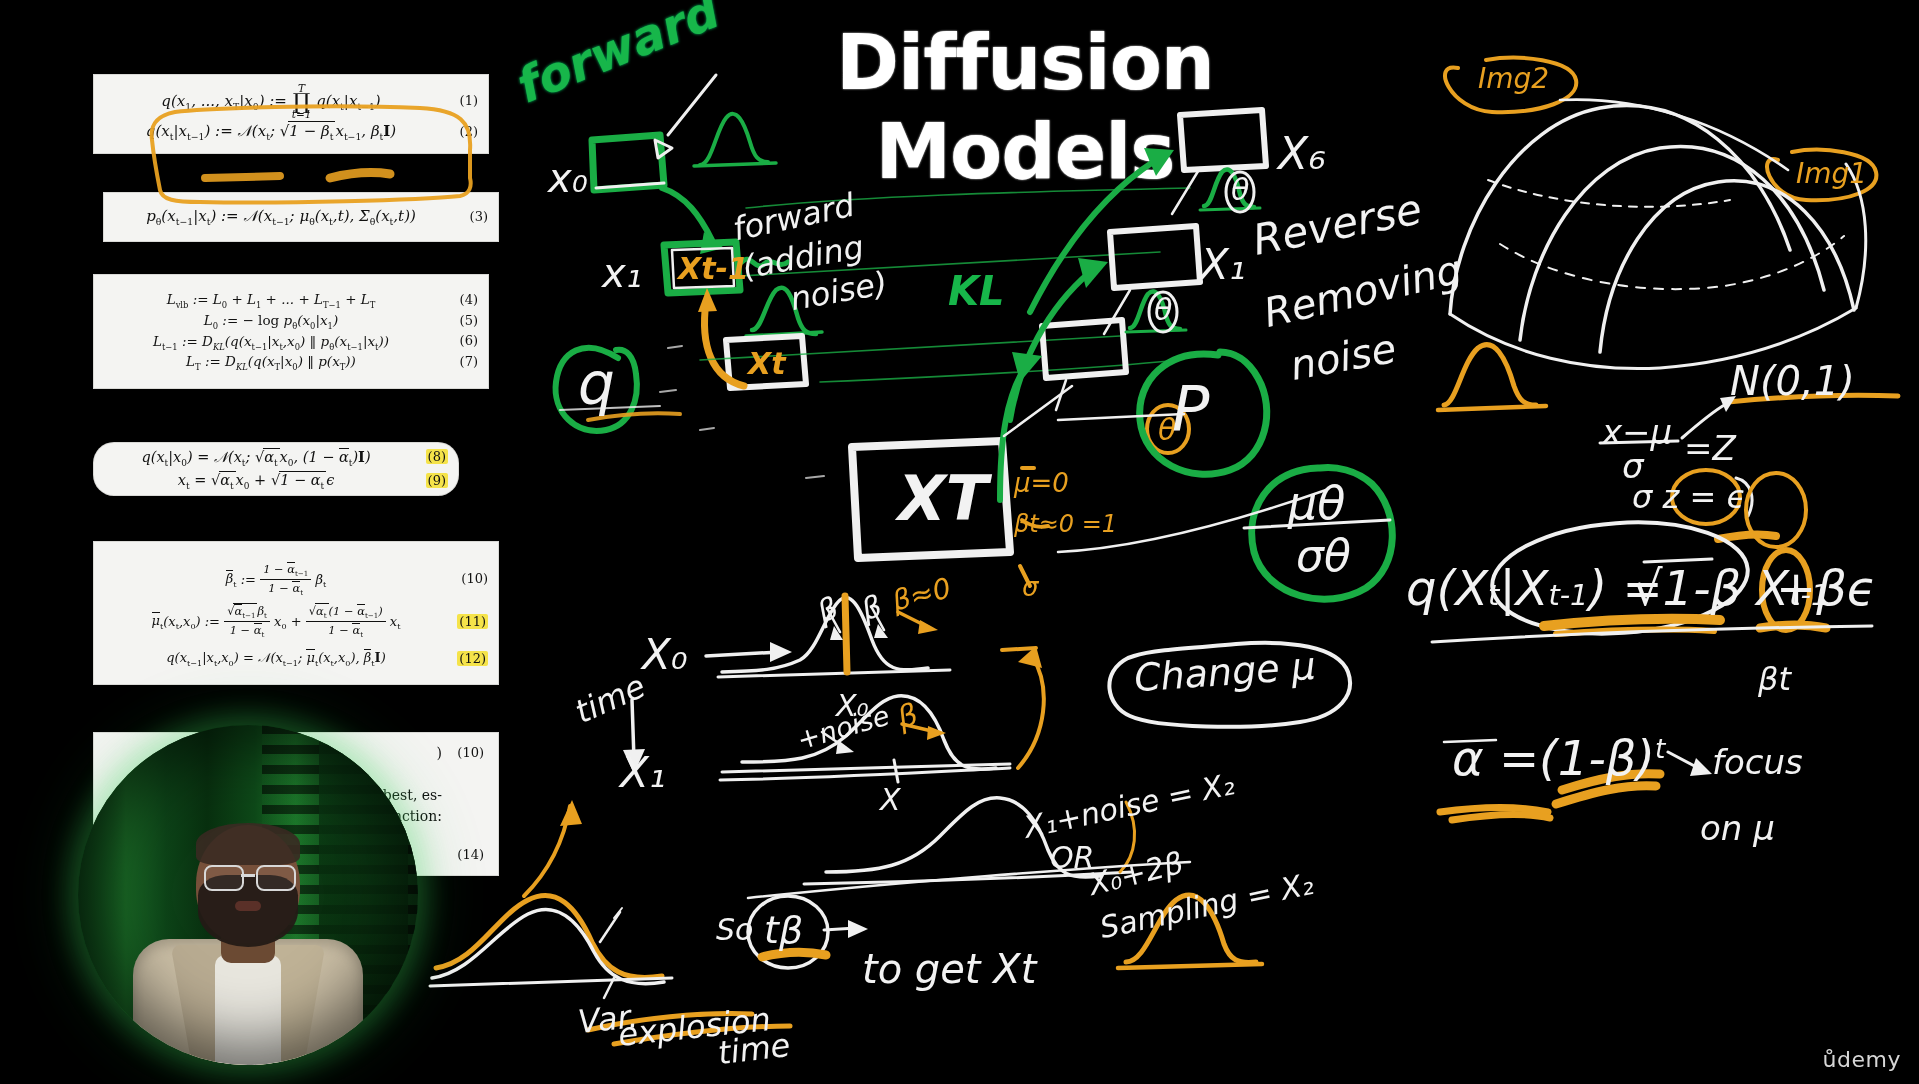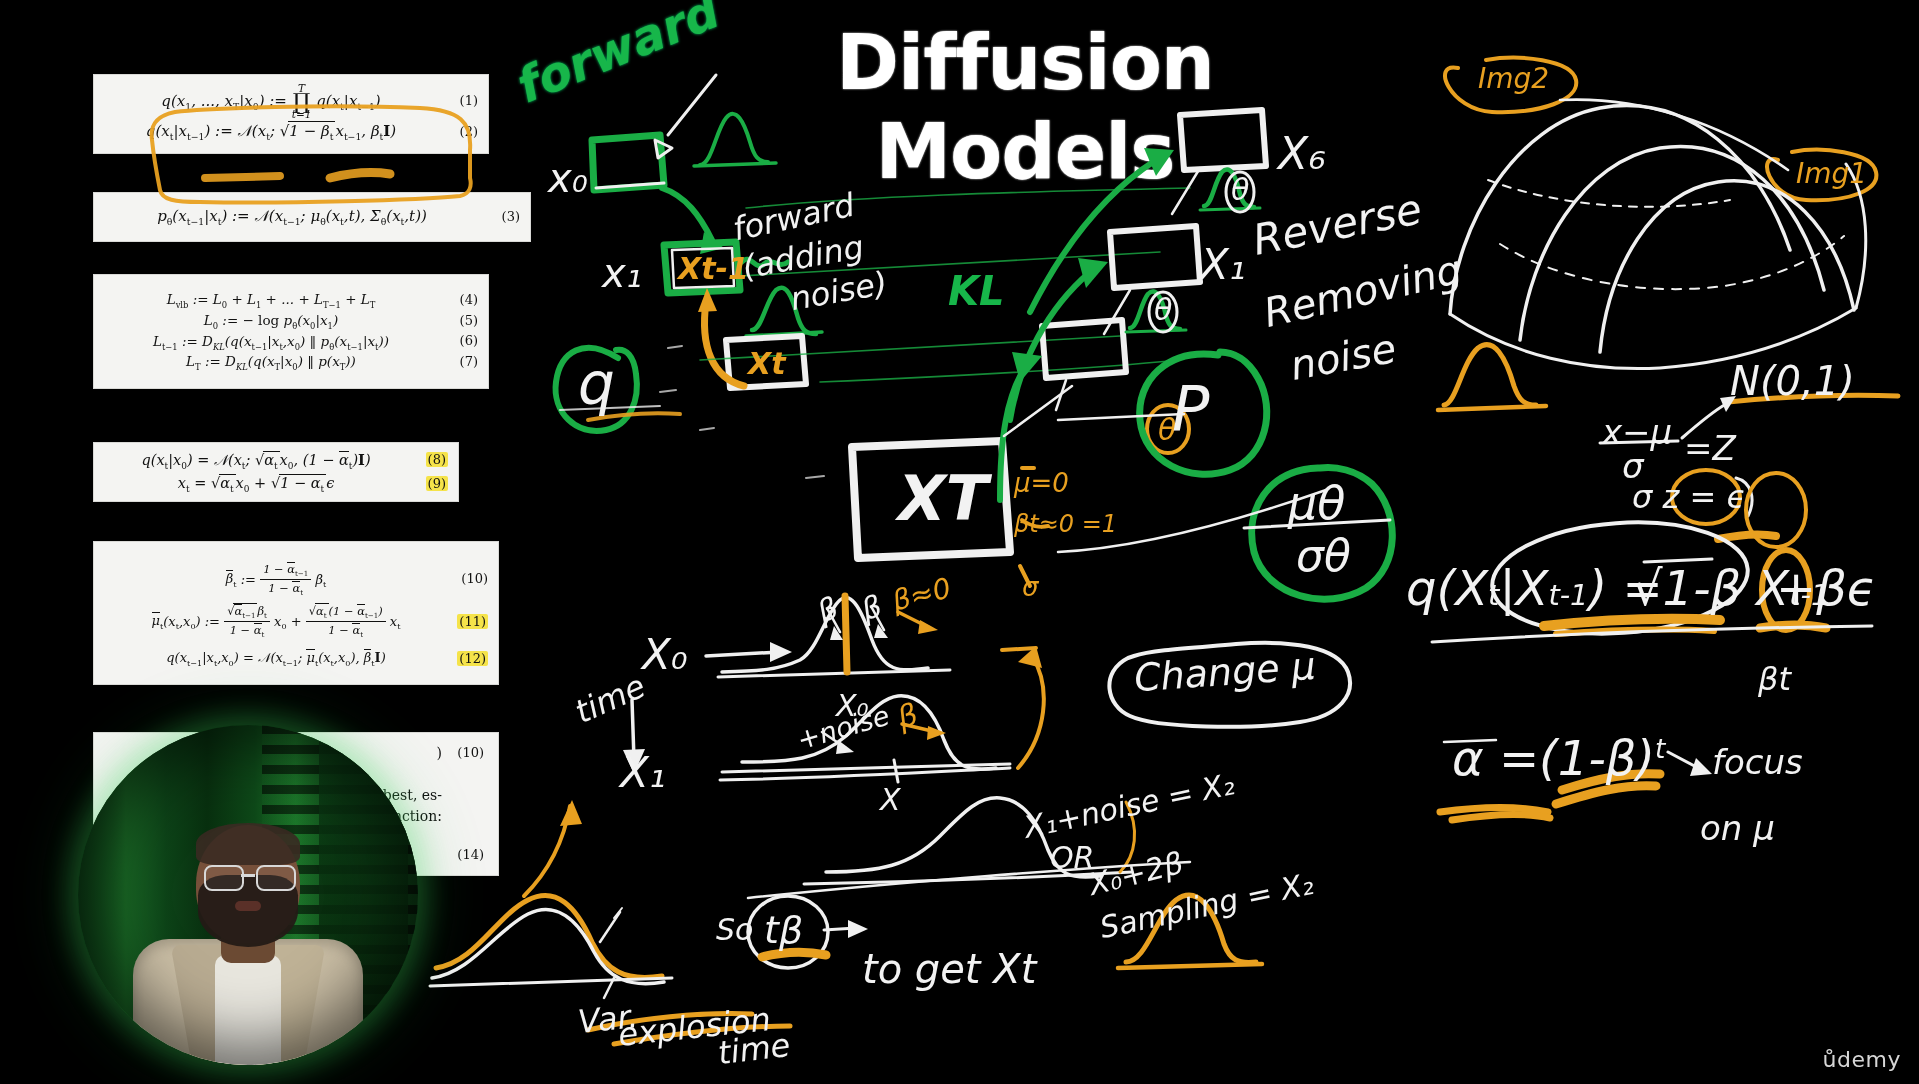--- a/index.html
+++ b/index.html
@@ -123,21 +123,21 @@
     <div class="eqrow" style="margin-top:2px;">
       <div class="eqbody mt">
         q(<span class="mt">x</span><sub>t</sub>|<span class="mt">x</span><sub>t−1</sub>) := <span style="font-family:'DejaVu Serif',serif;">𝒩</span>(<span class="mt">x</span><sub>t</sub>;
         <span class="rad">√</span><span class="sqrt">1 − <span class="mt">β</span><sub>t</sub></span><span class="mt">x</span><sub>t−1</sub>,
         <span class="mt">β</span><sub>t</sub><b class="up">I</b>)
       </div>
       <div class="eqnum">(2)</div>
     </div>
   </div>
 
-  <div class="eqcard" style="left:94px;top:193px;width:436px;height:48px;font-size:15px;">
+  <div class="eqcard" style="left:104px;top:193px;width:394px;height:48px;font-size:15px;">
     <div class="eqrow">
       <div class="eqbody mt">
         p<sub>θ</sub>(<span class="mt">x</span><sub>t−1</sub>|<span class="mt">x</span><sub>t</sub>) := <span style="font-family:'DejaVu Serif',serif;">𝒩</span>(<span class="mt">x</span><sub>t−1</sub>;
         μ<sub>θ</sub>(<span class="mt">x</span><sub>t</sub>,t), Σ<sub>θ</sub>(<span class="mt">x</span><sub>t</sub>,t))
       </div>
       <div class="eqnum">(3)</div>
     </div>
   </div>
 
   <div class="eqcard" style="left:94px;top:275px;width:394px;height:113px;font-size:13.5px;">
@@ -152,21 +152,21 @@
     <div class="eqrow">
       <div class="eqbody mt">L<sub>t−1</sub> := D<sub style="font-style:italic;">KL</sub>(q(<span class="mt">x</span><sub>t−1</sub>|<span class="mt">x</span><sub>t</sub>,<span class="mt">x</span><sub>0</sub>) ‖ p<sub>θ</sub>(<span class="mt">x</span><sub>t−1</sub>|<span class="mt">x</span><sub>t</sub>))</div>
       <div class="eqnum">(6)</div>
     </div>
     <div class="eqrow">
       <div class="eqbody mt">L<sub>T</sub> := D<sub style="font-style:italic;">KL</sub>(q(<span class="mt">x</span><sub>T</sub>|<span class="mt">x</span><sub>0</sub>) ‖ p(<span class="mt">x</span><sub>T</sub>))</div>
       <div class="eqnum">(7)</div>
     </div>
   </div>
 
-  <div class="eqcard" style="left:94px;top:443px;width:364px;height:58px;font-size:14.5px;">
+  <div class="eqcard" style="left:94px;top:443px;width:364px;height:52px;font-size:14.5px;border-radius:20px;">
     <div class="eqrow">
       <div class="eqbody mt">
         q(<span class="mt">x</span><sub>t</sub>|<span class="mt">x</span><sub>0</sub>) = <span style="font-family:'DejaVu Serif',serif;">𝒩</span>(<span class="mt">x</span><sub>t</sub>;
         <span class="rad">√</span><span class="sqrt"><span class="ovr">α</span><sub>t</sub></span><span class="mt">x</span><sub>0</sub>, (1 − <span class="ovr">α</span><sub>t</sub>)<b class="up">I</b>)
       </div>
       <div class="eqnum"><span class="hl">(8)</span></div>
     </div>
     <div class="eqrow">
       <div class="eqbody mt">
         <span class="mt">x</span><sub>t</sub> = <span class="rad">√</span><span class="sqrt"><span class="ovr">α</span><sub>t</sub></span><span class="mt">x</span><sub>0</sub> +

